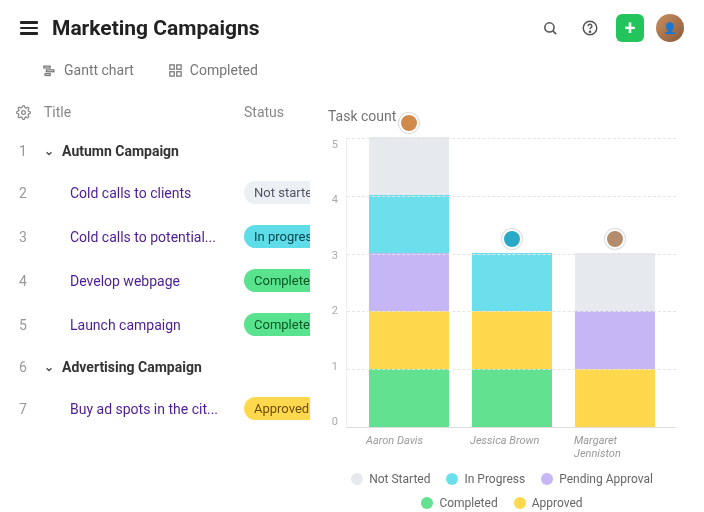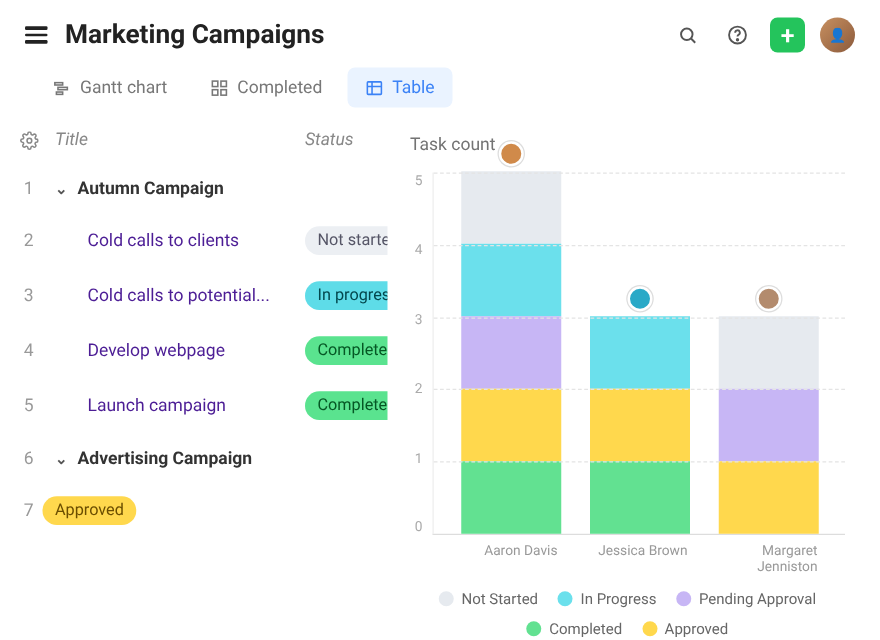--- a/index.html
+++ b/index.html
@@ -11,21 +11,21 @@
 .header-right { display: flex; align-items: center; gap: 12px; }
 .circle-btn { width: 28px; height: 28px; border-radius: 50%; display: flex; align-items: center; justify-content: center; cursor: pointer; color: #555; }
 .add-btn { width: 28px; height: 28px; border-radius: 6px; background: #24c45c; color: #fff; display: flex; align-items: center; justify-content: center; font-size: 20px; font-weight: 600; cursor: pointer; }
 .avatar { width: 28px; height: 28px; border-radius: 50%; background: linear-gradient(135deg, #c89060, #8b5a3c); display: flex; align-items: center; justify-content: center; font-size: 11px; color: #fff; }
 .tabs { display: flex; padding: 6px 20px 4px 28px; gap: 6px; }
 .tab { padding: 8px 14px; border-radius: 6px; color: #777; font-size: 14px; cursor: pointer; display: flex; align-items: center; gap: 7px; }
 .tab.active { background: #eaf3ff; color: #3b82f6; }
 .tab-icon { display: inline-flex; }
 .content { display: flex; position: relative; }
 .table-area { width: 310px; padding: 4px 0 0 0; }
-.table-header { display: flex; padding: 10px 0 10px 12px; color: #888; font-size: 14px; align-items: center; font-style: italic; }
+.table-header { display: flex; padding: 10px 0 10px 12px; color: #888; font-size: 14px; align-items: center; }
 .gear { width: 22px; display: flex; justify-content: center; }
 .col-title { flex: 1; padding-left: 10px; }
 .col-status { width: 66px; }
 .row { display: flex; padding: 10px 0 10px 12px; align-items: center; font-size: 14px; border-top: 1px solid transparent; min-height: 40px; }
 .row-num { width: 22px; color: #999; text-align: center; font-size: 14px; }
 .row-title { flex: 1; padding-left: 10px; white-space: nowrap; overflow: hidden; text-overflow: ellipsis; }
 .row-title.group { font-weight: 700; display: flex; align-items: center; }
 .row-title.child { padding-left: 36px; color: #4c1d95; }
 .chevron { margin-right: 8px; font-size: 12px; color: #555; }
 .status-cell { width: 66px; }
@@ -38,21 +38,21 @@
 .chart-title { color: #737373; font-size: 14px; margin-bottom: 14px; }
 .chart-body { display: flex; height: 290px; }
 .y-axis { display: flex; flex-direction: column; justify-content: space-between; padding-right: 8px; color: #aaa; font-size: 11px; text-align: right; width: 18px; }
 .plot { flex: 1; position: relative; border-left: 1px solid #eee; border-bottom: 1px solid #ddd; }
 .gridline { position: absolute; left: 0; right: 0; border-top: 1px dashed #e4e4e4; }
 .bars { position: absolute; inset: 0; display: flex; justify-content: space-around; align-items: flex-end; padding: 0 10px; }
 .bar-col { width: 80px; display: flex; flex-direction: column-reverse; align-items: center; position: relative; }
 .seg { width: 100%; }
 .bar-avatar { position: absolute; top: -22px; width: 20px; height: 20px; border-radius: 50%; border: 2px solid #fff; box-shadow: 0 0 0 1px #ddd; }
 .x-labels { display: flex; justify-content: space-around; padding: 6px 10px 0 26px; color: #999; font-size: 11px; }
-.x-labels span { width: 80px; text-align: right; }
+.x-labels span { width: 80px; text-align: left; font-style: italic; }
 .legend { display: flex; flex-wrap: wrap; justify-content: center; gap: 10px 16px; padding: 12px 0 0; font-size: 12px; color: #666; }
 .leg { display: flex; align-items: center; gap: 6px; }
 .swatch { width: 12px; height: 12px; border-radius: 50%; }
 </style>
 </head>
 <body>
 
 <div class="header">
   <div class="menu-icon">
       <div></div>
@@ -93,30 +93,20 @@
     <div class="tab">
       <span class="tab-icon">
         <svg width="15" height="15" viewBox="0 0 24 24" fill="none" stroke="currentColor" stroke-width="2">
           <rect x="3" y="3" width="7" height="7"></rect>
           <rect x="14" y="3" width="7" height="7"></rect>
           <rect x="3" y="14" width="7" height="7"></rect>
           <rect x="14" y="14" width="7" height="7"></rect>
         </svg>
       </span>
       <span>Completed</span>
-    </div>
-    <div class="tab active">
-      <span class="tab-icon">
-        <svg width="15" height="15" viewBox="0 0 24 24" fill="none" stroke="currentColor" stroke-width="2">
-          <rect x="3" y="4" width="18" height="16" rx="1"></rect>
-          <line x1="3" y1="10" x2="21" y2="10"></line>
-          <line x1="9" y1="4" x2="9" y2="20"></line>
-        </svg>
-      </span>
-      <span>Table</span>
     </div>
   </div>
 
 <div class="content">
   <div class="table-area">
     <div class="table-header">
       <div class="gear">
         <svg width="15" height="15" viewBox="0 0 24 24" fill="none" stroke="#888" stroke-width="2">
             <circle cx="12" cy="12" r="3"></circle>
             <path d="M19.4 15a1.7 1.7 0 0 0 .34 1.87l.06.06a2 2 0 1 1-2.83 2.83l-.06-.06a1.7 1.7 0 0 0-1.87-.34 1.7 1.7 0 0 0-1.03 1.56V21a2 2 0 1 1-4 0v-.08a1.7 1.7 0 0 0-1.11-1.56 1.7 1.7 0 0 0-1.87.34l-.06.06a2 2 0 1 1-2.83-2.83l.06-.06a1.7 1.7 0 0 0 .34-1.87 1.7 1.7 0 0 0-1.56-1.03H3a2 2 0 1 1 0-4h.08a1.7 1.7 0 0 0 1.56-1.11 1.7 1.7 0 0 0-.34-1.87l-.06-.06a2 2 0 1 1 2.83-2.83l.06.06a1.7 1.7 0 0 0 1.87.34h.08A1.7 1.7 0 0 0 10.11 3.08V3a2 2 0 1 1 4 0v.08a1.7 1.7 0 0 0 1.03 1.56 1.7 1.7 0 0 0 1.87-.34l.06-.06a2 2 0 1 1 2.83 2.83l-.06.06a1.7 1.7 0 0 0-.34 1.87v.08a1.7 1.7 0 0 0 1.56 1.03H21a2 2 0 1 1 0 4h-.08a1.7 1.7 0 0 0-1.56 1.03z"></path>
@@ -151,20 +141,21 @@
           <div class="row-title child">Launch campaign</div>
           <div class="status-cell"><span class="badge completed">Completed</span></div>
         </div>
         <div class="row">
           <div class="row-num">6</div>
           <div class="row-title group"><span class="chevron">⌄</span>Advertising Campaign</div>
           <div class="status-cell"></div>
         </div>
         <div class="row">
           <div class="row-num">7</div>
+          <div class="row-title child">Buy ad spots in the cit...</div>
           <div class="status-cell"><span class="badge approved">Approved</span></div>
         </div>
       </div>
   </div>
 
   <div class="chart-panel">
     <div class="chart-title">Task count</div>
     <div class="chart-body">
       <div class="y-axis" id="yaxis">
           <div>5</div>

